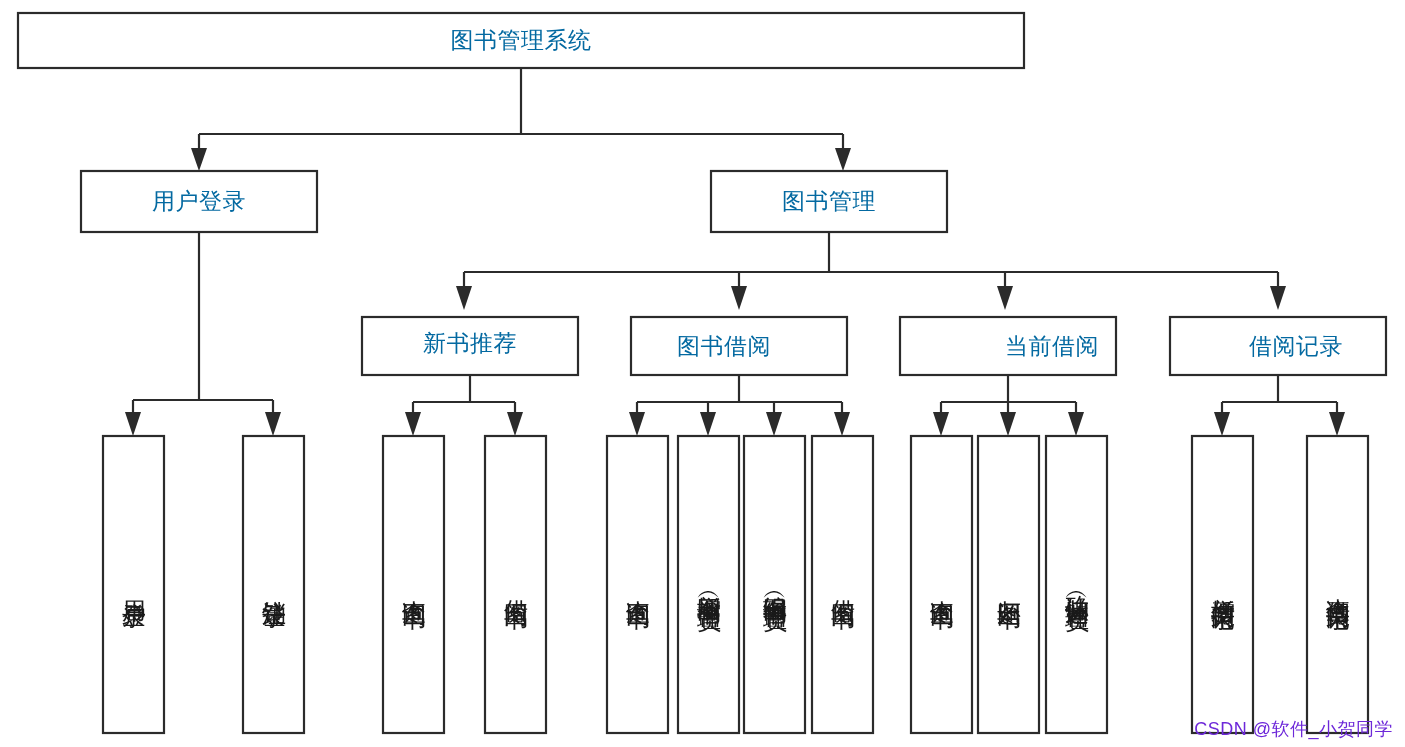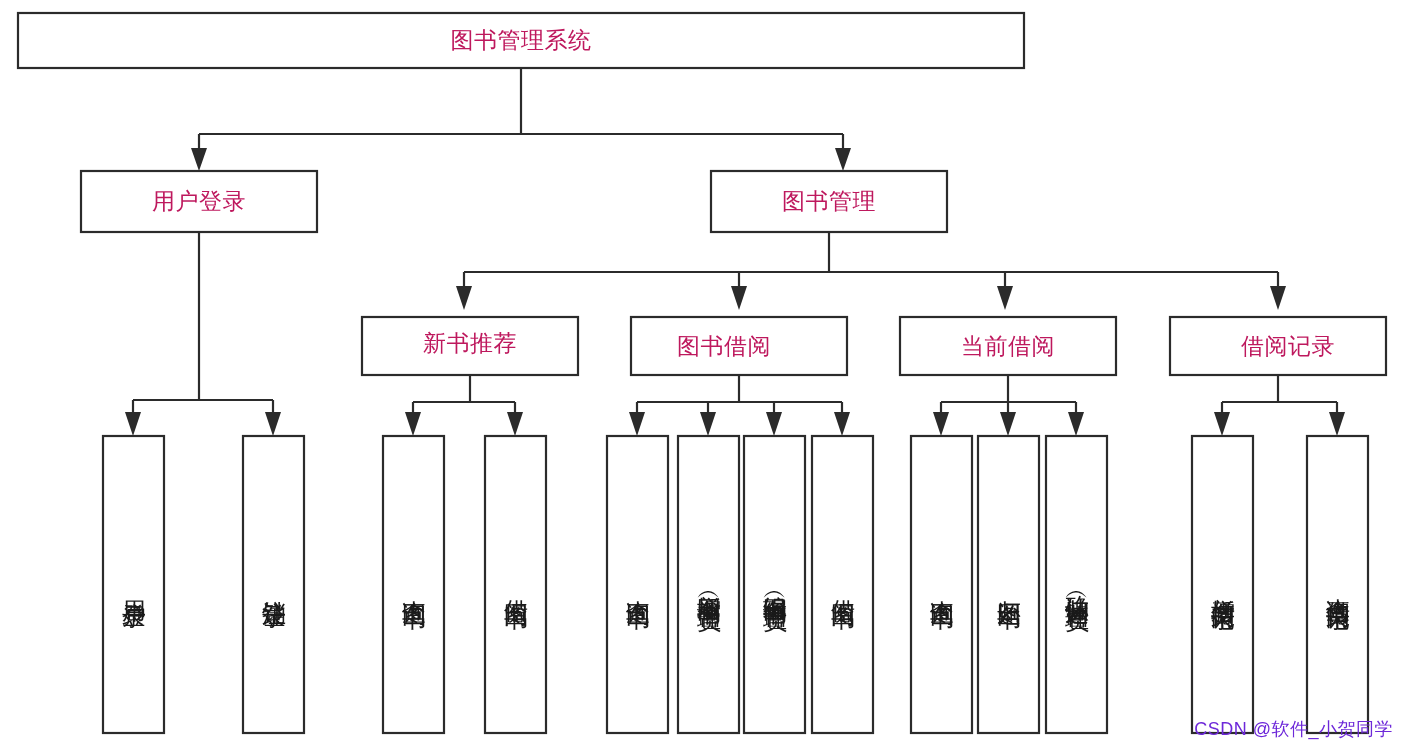--- a/index.html
+++ b/index.html
@@ -38,21 +38,21 @@
   }
   .arrow-head {
     fill: #2b2b2b;
     stroke: none;
   }
   .node-label-h {
     position: absolute;
     display: flex;
     align-items: center;
     justify-content: center;
-    color: #be185d;
+    color: #0369a1;
     font-size: 23px;
     letter-spacing: 0.5px;
     white-space: nowrap;
     pointer-events: none;
   }
   .node-label-v {
     position: absolute;
     display: flex;
     align-items: center;
     justify-content: center;
@@ -170,22 +170,22 @@
     <rect class="node-rect" x="1307" y="436" width="61" height="297"></rect>
   </svg>
 
   <div class="node-label-h" style="left:18px; top:13px; width:1006px; height:55px;">图书管理系统</div>
 
   <div class="node-label-h" style="left:81px; top:171px; width:236px; height:61px;">用户登录</div>
   <div class="node-label-h" style="left:711px; top:171px; width:236px; height:61px;border-radius:30px;">图书管理</div>
 
   <div class="node-label-h" style="left:362px; top:317px; width:216px; height:52px;">新书推荐</div>
   <div class="node-label-h" style="left:616px; top:317px; width:216px; height:58px;">图书借阅</div>
-  <div class="node-label-h" style="left:900px; top:317px; width:216px; height:58px;">当前借阅</div>
-  <div class="node-label-h" style="left:1170px; top:317px; width:236px; height:58px;">借阅记录</div>
+  <div class="node-label-h" style="left:900px; top:317px; width:216px; height:58px;padding-left:44px;">当前借阅</div>
+  <div class="node-label-h" style="left:1170px; top:317px; width:216px; height:58px;padding-left:18px;">借阅记录</div>
 
   <div class="node-label-v" style="left:103px; top:436px; width:61px; height:297px;">用户登录</div>
   <div class="node-label-v" style="left:243px; top:436px; width:61px; height:297px;">注销登录</div>
 
   <div class="node-label-v" style="left:383px; top:436px; width:61px; height:297px;">查询图书</div>
   <div class="node-label-v" style="left:485px; top:436px; width:61px; height:297px;">借阅图书</div>
 
   <div class="node-label-v" style="left:607px; top:436px; width:61px; height:297px;">查询图书</div>
   <div class="node-label-v" style="left:678px; top:436px; width:61px; height:297px;">新增图书（管理员）</div>
   <div class="node-label-v" style="left:744px; top:436px; width:61px; height:297px;">编辑图书（管理员）</div>

